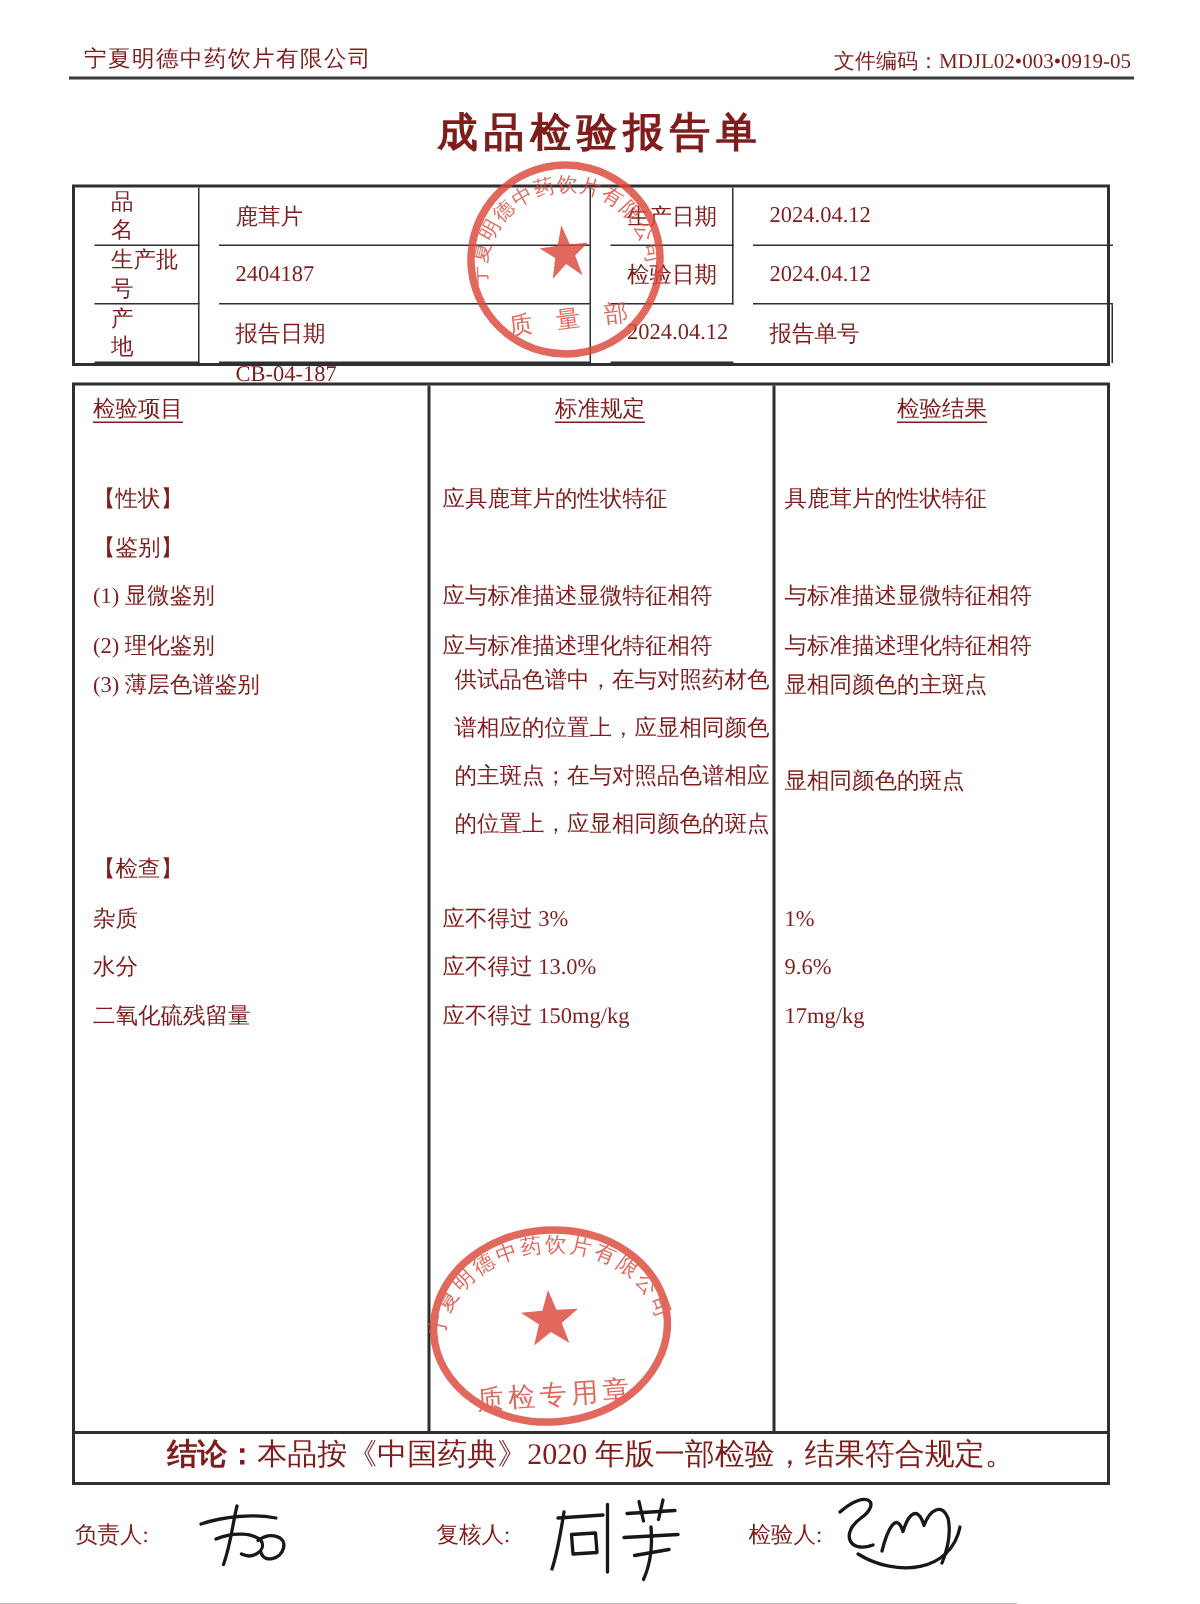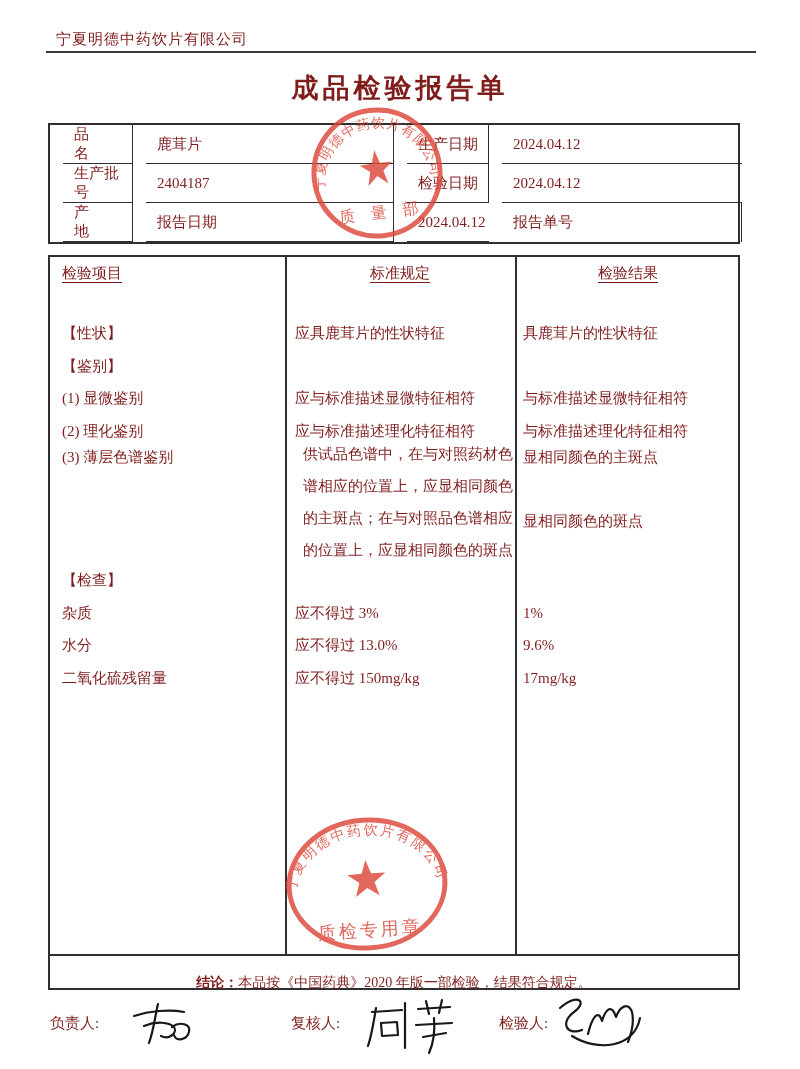--- a/index.html
+++ b/index.html
@@ -28,56 +28,58 @@
   .vline.v2{left:465px;}
   .hline{position:absolute;left:0;top:697px;width:100%;height:1.5px;background:#2f2f2f;}
   .cell{position:absolute;line-height:20px;white-space:nowrap;}
   .c1{left:12px;}
   .c2{left:245px;}
   .c3{left:473px;}
   .hdr{text-decoration:underline;text-underline-offset:4px;}
   .hdr2{left:235px;width:230px;text-align:center;}
   .hdr3{left:465px;width:226px;text-align:center;}
   .para{position:absolute;left:245px;top:181px;width:218px;line-height:32px;white-space:normal;text-align:right;}
-  .conclusion{position:absolute;left:0;top:698.5px;width:100%;height:36px;display:flex;align-items:flex-end;justify-content:center;font-size:14px;}
+  .conclusion{position:absolute;left:0;top:698.5px;width:100%;height:36px;display:flex;align-items:flex-start;justify-content:center;font-size:20px;}
   .conclusion b{font-weight:bold;}
   
   .stamp{opacity:.82;}
   .stamp text{fill:#dc4639;}
   .stamp-top{left:308px;top:104px;transform:rotate(-7deg);}
   .stamp-bottom{left:284px;top:814px;transform:rotate(-4deg);}
   
   .sign-label{top:1014px;font-size:15px;}
   .sig path{fill:none;stroke:#181818;stroke-width:2.2;stroke-linecap:round;stroke-linejoin:round;}
 </style>
 </head>
 <body>
 
 <div class="page">
 
   <div class="abs company">宁夏明德中药饮片有限公司</div>
+  <div class="abs doccode">文件编码：MDJL02•003•0919-05</div>
   <div class="abs headrule"></div>
   <div class="abs title">成品检验报告单</div>
 
   <div class="abs info-table">
     <div class="info-cell">品　　名</div>
     <div class="info-cell">鹿茸片</div>
     <div class="info-cell">生产日期</div>
     <div class="info-cell noR">2024.04.12</div>
 
     <div class="info-cell">生产批号</div>
     <div class="info-cell">2404187</div>
     <div class="info-cell">检验日期</div>
     <div class="info-cell noR">2024.04.12</div>
 
     <div class="info-cell">产　　地</div>
     <div class="info-cell">报告日期</div>
     <div class="info-cell noR">2024.04.12</div>
 
     <div class="info-cell noB">报告单号</div>
+    <div class="info-cell span3 noR noB">CB-04-187</div>
   </div>
 
   <div class="abs main-table">
     <div class="vline v1"></div>
     <div class="vline v2"></div>
     <div class="hline"></div>
 
     <div class="cell c1 hdr" style="top:6px">检验项目</div>
     <div class="cell hdr2" style="top:6px"><span class="hdr">标准规定</span></div>
     <div class="cell hdr3" style="top:6px"><span class="hdr">检验结果</span></div>

